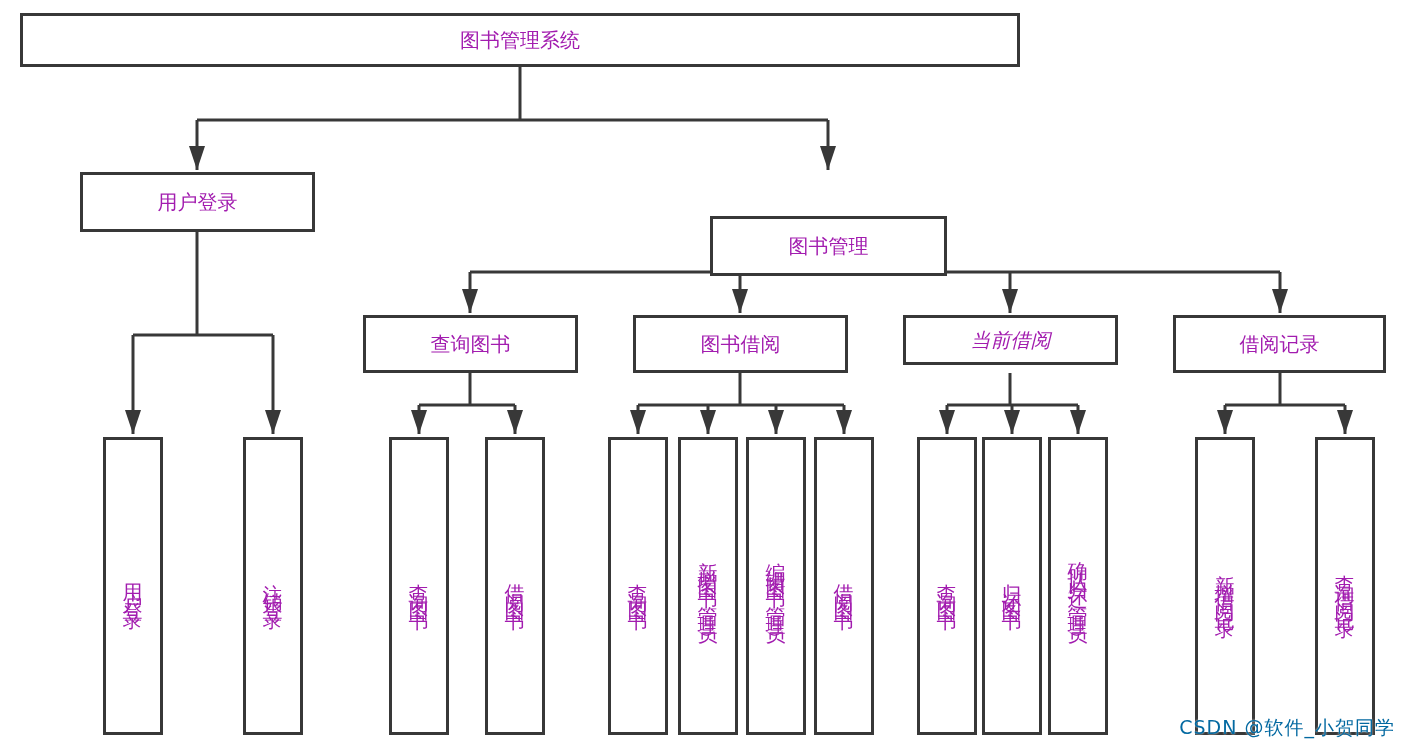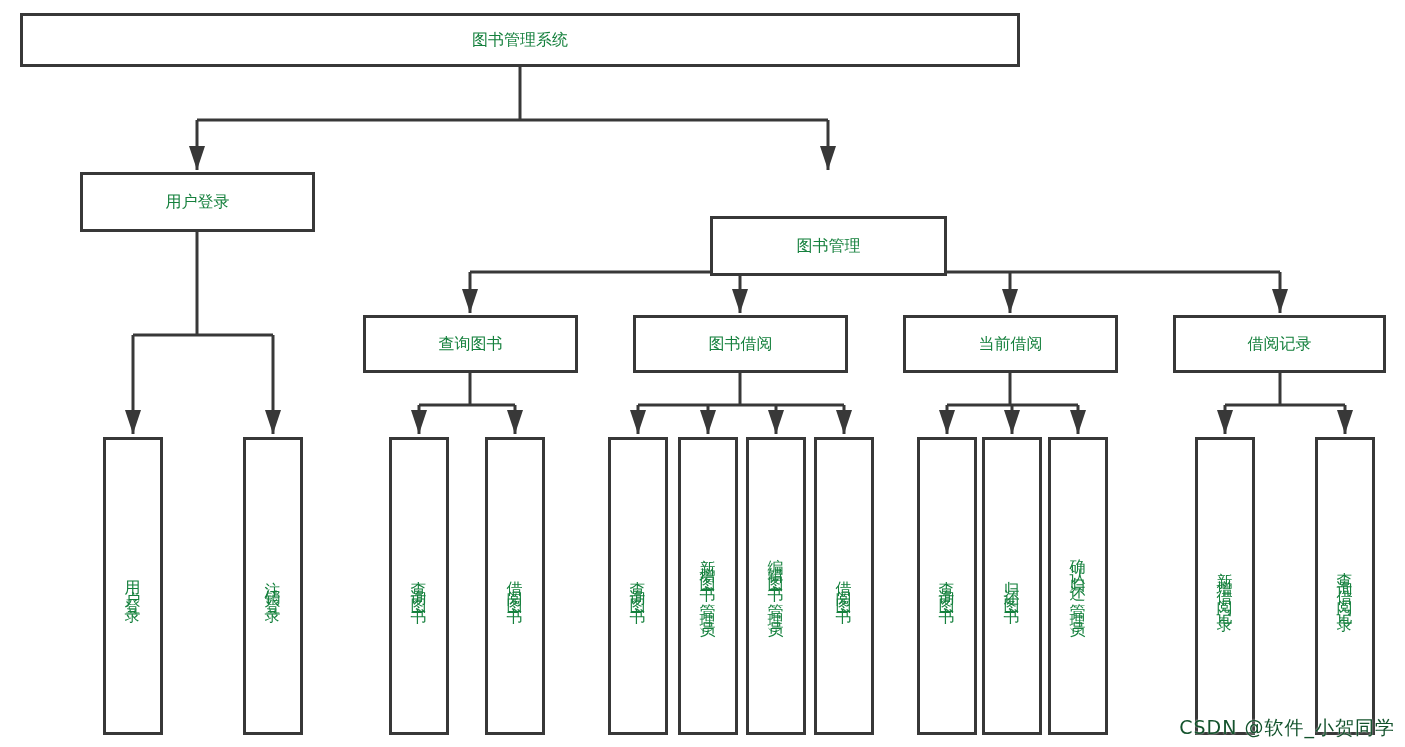--- a/index.html
+++ b/index.html
@@ -4,44 +4,44 @@
 <style>
   html,body{margin:0;padding:0;background:#ffffff;}
   #canvas{
     position:relative;width:1405px;height:747px;background:#ffffff;overflow:hidden;
     font-family:"DejaVu Sans","Liberation Sans",sans-serif;
   }
   #wires{position:absolute;left:0;top:0;width:1405px;height:747px;}
   .node{
     position:absolute;box-sizing:border-box;border:3px solid #383838;background:#ffffff;
     display:flex;align-items:center;justify-content:center;
-    color:#15803d;font-size:16px;line-height:1.2;white-space:nowrap;
+    color:#a21caf;font-size:20px;line-height:1.2;white-space:nowrap;
   }
   .leaf{
     writing-mode:vertical-rl;text-orientation:mixed;letter-spacing:9px;
     top:437px;width:60px;height:298px;
   }
   
   #root{left:20px;top:13px;width:1000px;height:54px;}
   
   #n-user{left:80px;top:172px;width:235px;height:60px;}
   #n-mgmt{left:710px;top:172px;width:237px;height:60px;margin-top:44px;}
   
   #n-rec{left:363px;top:315px;width:215px;height:58px;}
   #n-bor{left:633px;top:315px;width:215px;height:58px;text-align:center;}
-  #n-cur{left:903px;top:315px;width:215px;height:58px;}
+  #n-cur{left:903px;top:315px;width:215px;height:50px;font-style:italic;}
   #n-his{left:1173px;top:315px;width:213px;height:58px;}
   
   #a1{left:103px;} #a2{left:243px;}
   #b1{left:389px;} #b2{left:485px;}
   #c1{left:608px;} #c2{left:678px;} #c3{left:746px;} #c4{left:814px;}
   #d1{left:917px;} #d2{left:982px;} #d3{left:1048px;}
   #e1{left:1195px;} #e2{left:1315px;}
   #watermark{
-    position:absolute;right:10px;bottom:6px;color:#14532d;font-size:19px;
+    position:absolute;right:10px;bottom:6px;color:#0369a1;font-size:19px;
     letter-spacing:1px;text-shadow:0 0 2px #ffffff;
   }
 </style>
 </head>
 <body>
 
 <div id="canvas">
 
   <svg id="wires" viewBox="0 0 1405 747" xmlns="http://www.w3.org/2000/svg">
     <defs>

